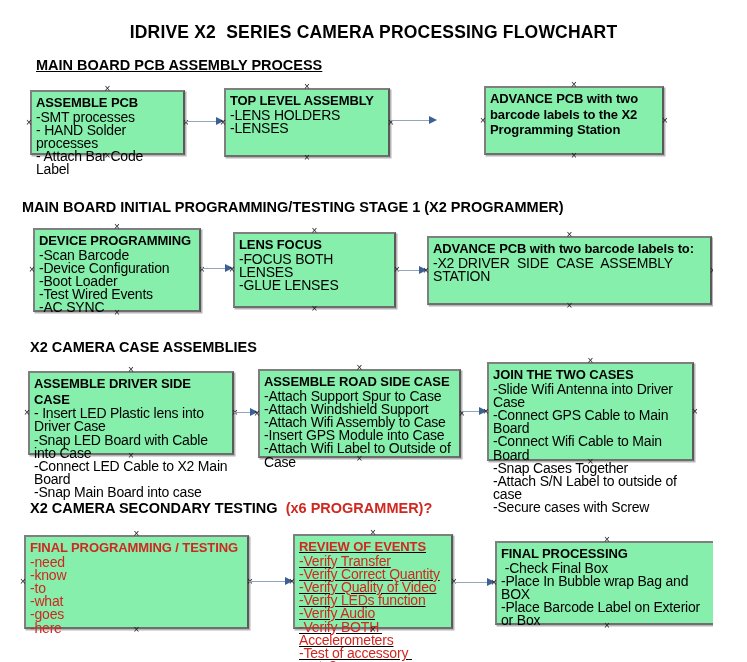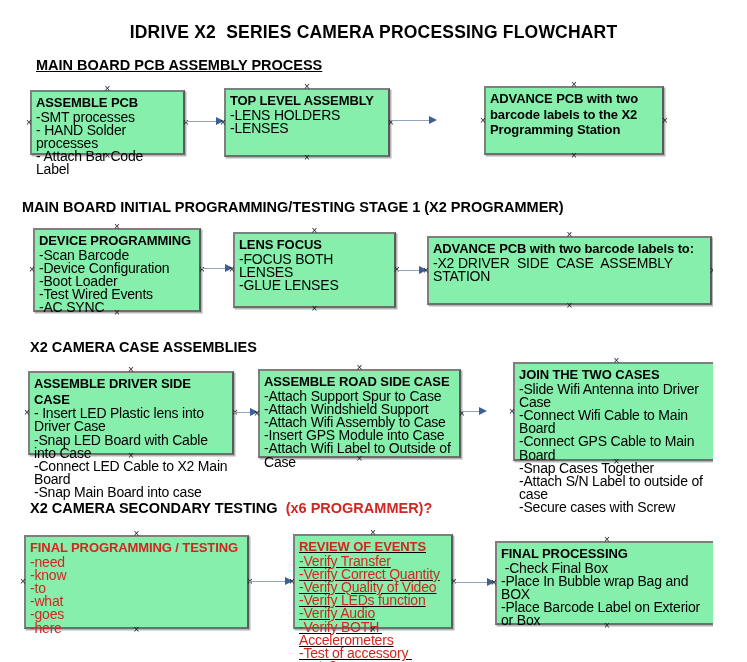--- a/index.html
+++ b/index.html
@@ -44,21 +44,21 @@
   .s0b0{left:30px;top:90px;width:155px;height:65px;}
   .s0b1{left:224px;top:88px;width:166px;height:69px;}
   .s0b2{left:437px;top:86px;width:180px;height:69px;margin-left:47px;}
   
   .s1b0{left:33px;top:228px;width:168px;height:84px;}
   .s1b1{left:233px;top:232px;width:163px;height:76px;}
   .s1b2{left:427px;top:236px;width:285px;height:69px;}
   
   .s2b0{left:28px;top:371px;width:206px;height:84px;}
   .s2b1{left:258px;top:369px;width:203px;height:89px;}
-  .s2b2{left:513px;top:362px;width:207px;height:99px;}
+  .s2b2{left:487px;top:362px;width:207px;height:99px;}
   
   .s3b0{left:24px;top:535px;width:225px;height:94px;}
   .s3b1{left:293px;top:534px;width:160px;height:95px;text-decoration:underline;}
   .s3b2{left:495px;top:541px;width:224px;height:84px;}
 
   
   .arrow{position:absolute;height:9px;}
   .arrow .line{position:absolute;left:0;right:5px;top:4px;height:1px;background:#93a4bd;}
   .arrow .head{position:absolute;right:0;top:0;width:0;height:0;
     border-left:8px solid #3c5f94;border-top:4.5px solid transparent;border-bottom:4.5px solid transparent;}
@@ -200,22 +200,22 @@
       <span class="head"></span>
     </div>
 
   <div class="box s2b2">
     <span class="h ht"></span>
     <span class="h hb"></span>
     <span class="h hl"></span>
     <span class="h hr"></span>
     <div class="box-title">JOIN THE TWO CASES</div>
     <div class="item">-Slide Wifi Antenna into Driver Case</div>
+    <div class="item">-Connect GPS Cable to Main Board</div>
     <div class="item">-Connect Wifi Cable to Main Board</div>
-    <div class="item">-Connect GPS Cable to Main Board</div>
     <div class="item">-Snap Cases Together</div>
     <div class="item">-Attach S/N Label to outside of case</div>
     <div class="item">-Secure cases with Screw</div>
   </div>
 
   <div class="sec-heading sh3"><span>X2 CAMERA SECONDARY TESTING  </span><span class="red-text">(x6 PROGRAMMER)?</span></div>
 
   <div class="box s3b0 red">
     <span class="h ht"></span>
     <span class="h hb"></span>

